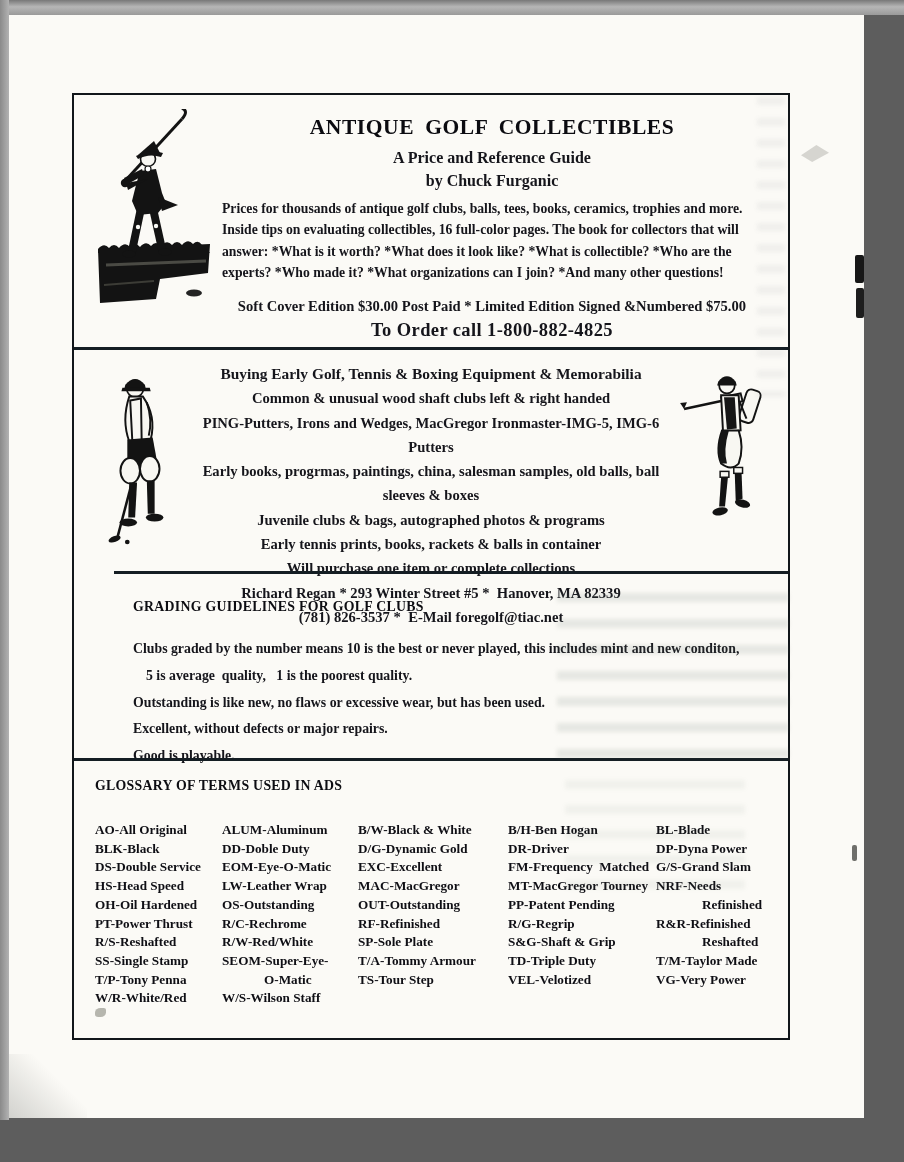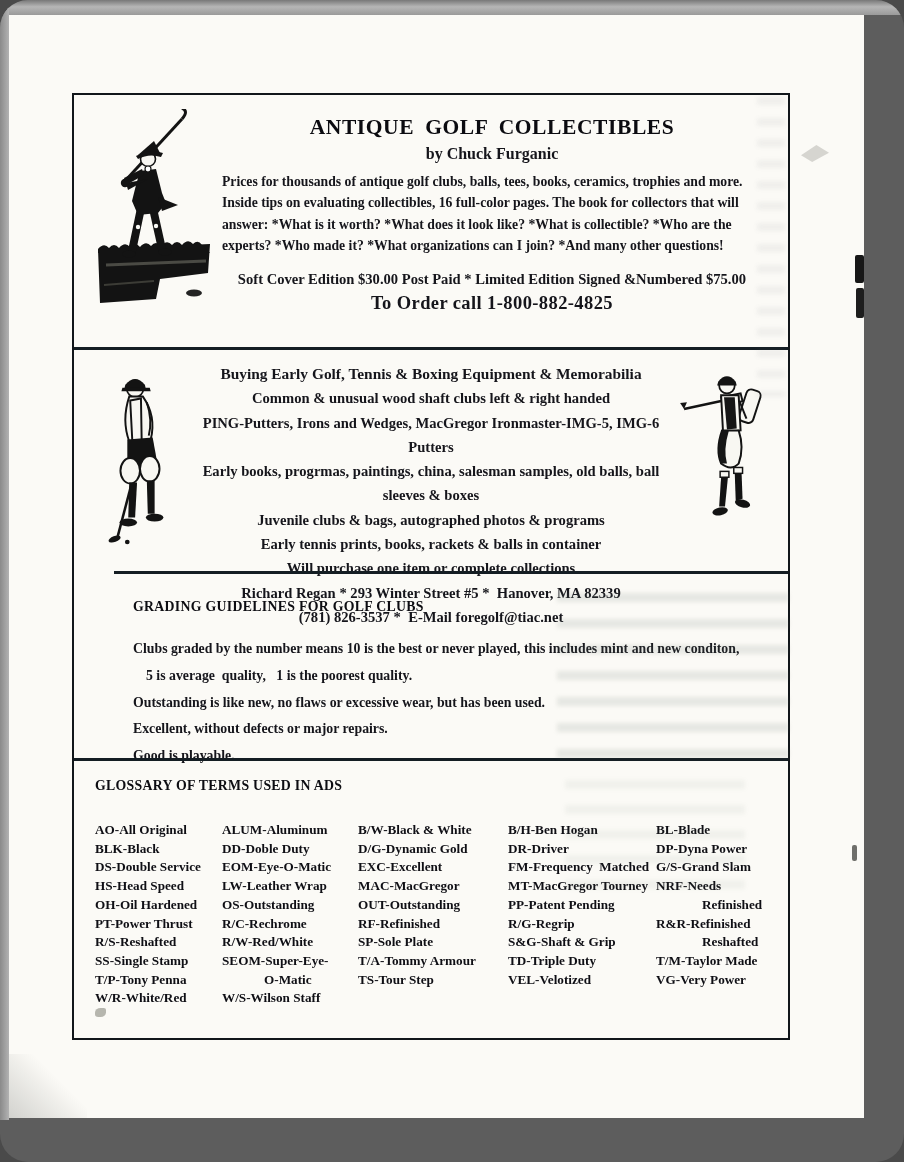--- a/index.html
+++ b/index.html
@@ -1,17 +1,17 @@
 <!DOCTYPE html>
 <html><head>
 <meta charset="utf-8">
 <style>
   html,body{margin:0;padding:0;background:#4a4a4a;}
   .scan{position:relative;width:904px;height:1162px;background:#5d5d5d;overflow:hidden;
-        font-family:"Liberation Serif",serif;color:#15151b;border-radius:28px;}
+        font-family:"Liberation Serif",serif;color:#15151b;}
   .strip-top{position:absolute;left:0;top:0;width:904px;height:15px;
         background:linear-gradient(180deg,#787878,#b6b6b6 45%,#9a9a9a);}
   .strip-left{position:absolute;left:0;top:0;width:9px;height:1120px;
         background:linear-gradient(90deg,#8a8a8a,#b2b2b2);}
   .paper{position:absolute;left:9px;top:15px;width:855px;height:1103px;background:#fbfaf6;}
   .paper .curl{position:absolute;left:0;bottom:0;width:78px;height:64px;
         background:linear-gradient(45deg,#d2d2ce,rgba(251,250,246,0) 62%);}
   
   .outerbox{position:absolute;left:63px;top:78px;width:714px;border:2px solid #11161a;background:transparent;}
   .sec{position:relative;}
@@ -102,20 +102,21 @@
           <circle cx="29" cy="74" r="4.2" fill="#131313"></circle>
           <path d="M29 72 L86 10" stroke="#131313" stroke-width="3" fill="none"></path>
           <path d="M86 10 q7 -8 0 -11" stroke="#131313" stroke-width="3" fill="none"></path>
           <circle cx="52" cy="50" r="7.5" fill="#f8f7f2" stroke="#131313" stroke-width="1.6"></circle>
           <circle cx="52" cy="60" r="3" fill="#ffffff" stroke="#131313" stroke-width="1.2"></circle>
           <path d="M42 46 L64 44 L58 32 Z" fill="#131313"></path>
           <path d="M40 47 q13 -7 27 -3 l-2 4 q-12 -4 -23 2 Z" fill="#131313"></path>
         </svg>
         <div class="s1-text">
           <div class="s1-title">ANTIQUE GOLF COLLECTIBLES</div>
+          <div class="s1-sub">A Price and Reference Guide</div>
           <div class="s1-by">by Chuck Furganic</div>
           <div class="s1-desc">
               <div class="desc-line">Prices for thousands of antique golf clubs, balls, tees, books, ceramics, trophies and more.</div>
               <div class="desc-line">Inside tips on evaluating collectibles, 16 full-color pages. The book for collectors that will</div>
               <div class="desc-line">answer: *What is it worth? *What does it look like? *What is collectible? *Who are the</div>
               <div class="desc-line">experts? *Who made it? *What organizations can I join? *And many other questions!</div>
             </div>
           <div class="s1-price">Soft Cover Edition $30.00 Post Paid * Limited Edition Signed &amp;Numbered $75.00</div>
           <div class="s1-order">To Order call 1-800-882-4825</div>
         </div>

